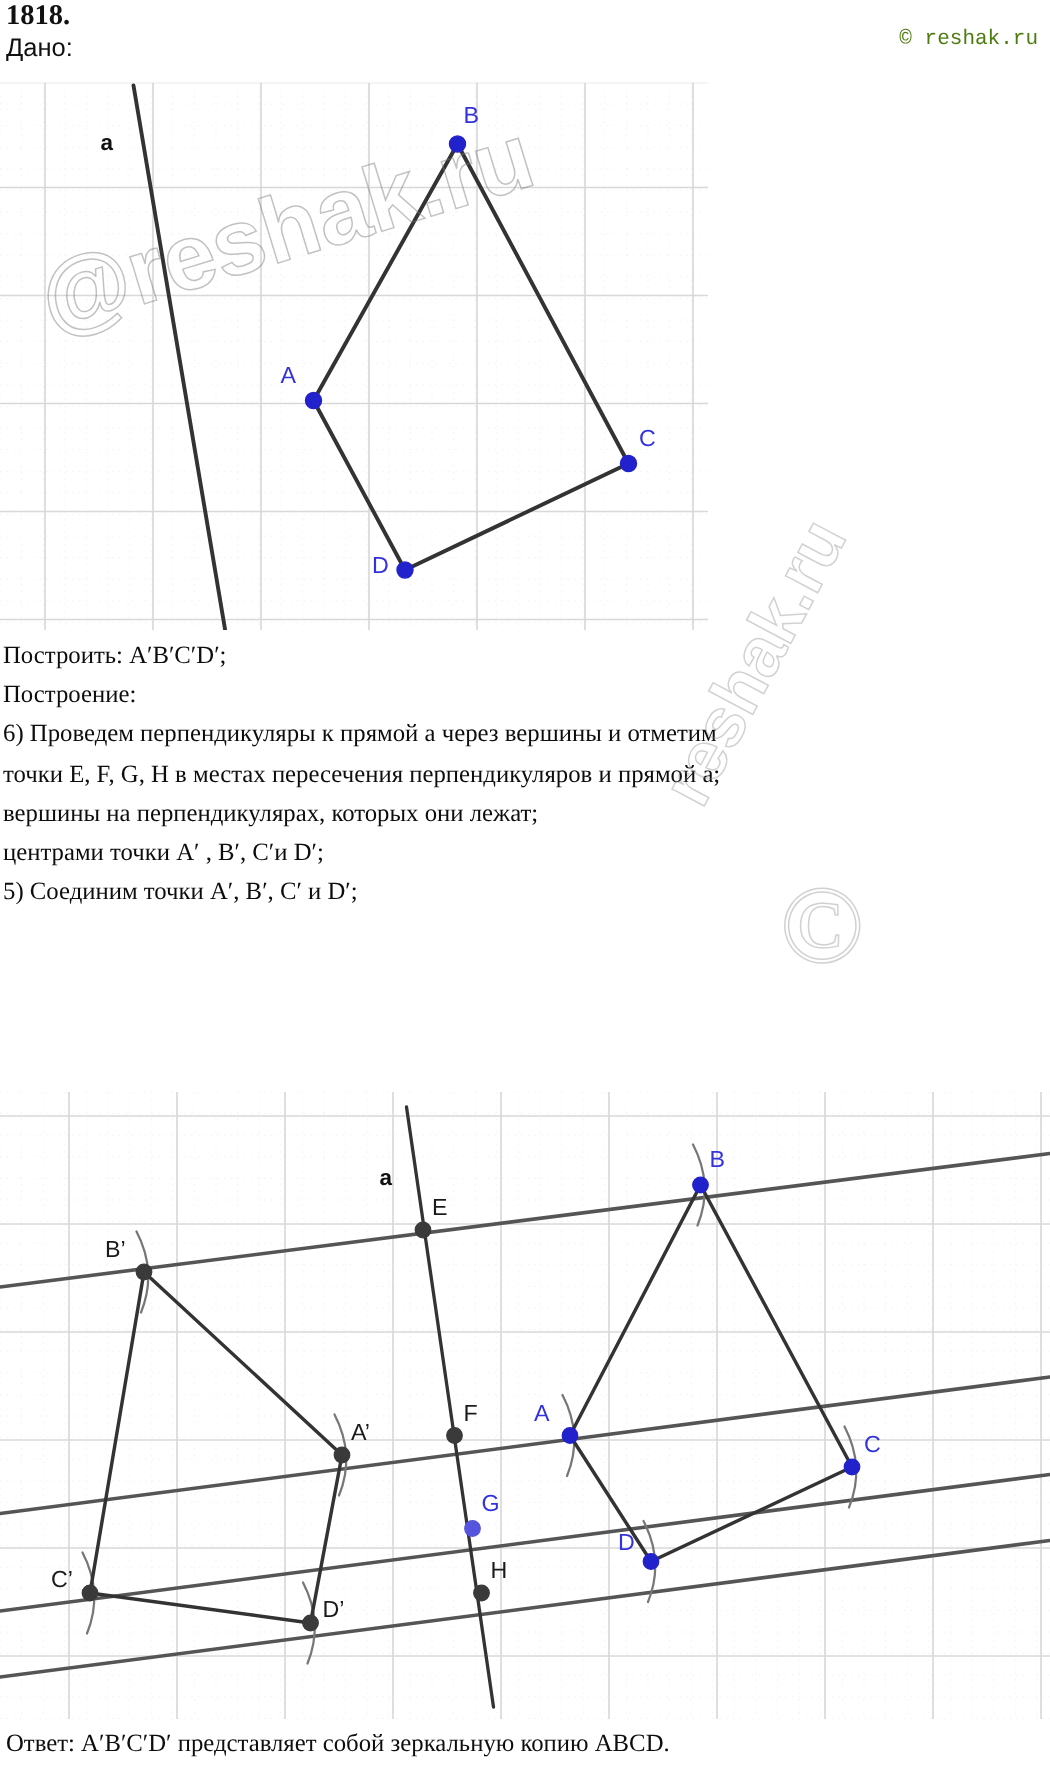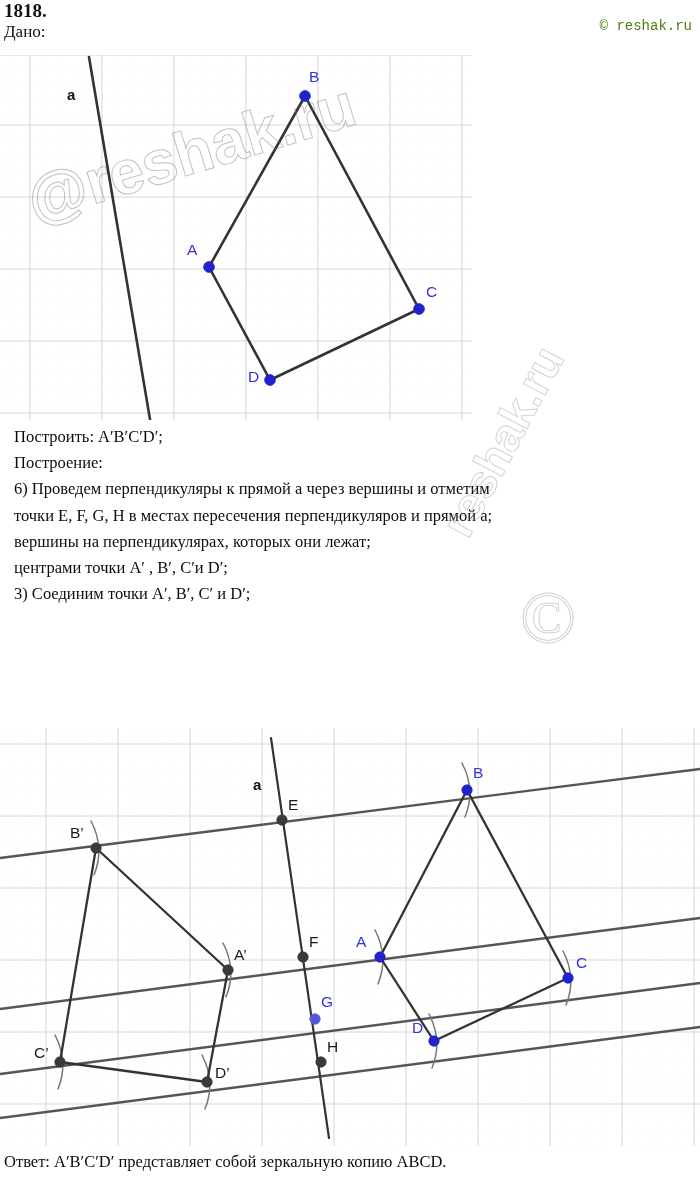--- a/index.html
+++ b/index.html
@@ -32,21 +32,21 @@
     right: 8px;
     top: 18px;
     font-family: Liberation Mono, monospace;
     font-size: 14px;
     color: #4d7c0f;
   }
   .given-label {
     position: absolute;
     left: 4px;
     top: 22px;
-    font-family: Liberation Serif, serif;
+    font-family: Liberation Sans, sans-serif;
     font-size: 17px;
   }
 
   
   .figure {
     position: absolute;
     overflow: hidden;
     background: #ffffff;
   }
   #figure-given {
@@ -67,21 +67,21 @@
   .text-block {
     position: absolute;
     left: 2px;
     top: 424px;
     width: 694px;
     font-family: "Liberation Serif", serif;
     font-size: 16.5px;
     line-height: 26.2px;
     color: #0d0d0d;
   }
-  .text-block .line { white-space: nowrap; margin-left: 12px; }
+  .text-block .line { white-space: nowrap; }
 
   .answer-line {
     position: absolute;
     left: 4px;
     top: 1152px;
     font-family: "Liberation Serif", serif;
     font-size: 16.5px;
     color: #0d0d0d;
     white-space: nowrap;
   }
@@ -225,21 +225,21 @@
     </svg>
 </div>
 
 <div class="text-block">
   <div class="line">Построить: A′B′C′D′;</div>
   <div class="line">Построение:</div>
   <div class="line">6) Проведем перпендикуляры к прямой a через вершины и отметим</div>
   <div class="line">точки E, F, G, H в местах пересечения перпендикуляров и прямой a;</div>
   <div class="line">вершины на перпендикулярах, которых они лежат;</div>
   <div class="line">центрами точки A′ , B′, C′и D′;</div>
-  <div class="line">3) Соединим точки A′, B′, C′ и D′;</div>
+  <div class="line">5) Соединим точки A′, B′, C′ и D′;</div>
 </div>
 
 <div class="figure" id="figure-construction">
   <svg id="svg-construction" width="700" height="418" viewBox="0 0 700 418">
       <line x1="0" y1="0" x2="0" y2="418" stroke="#ededed" stroke-width="0.6" stroke-dasharray="0.8 3.6"></line>
       <line x1="14.4" y1="0" x2="14.4" y2="418" stroke="#ededed" stroke-width="0.6" stroke-dasharray="0.8 3.6"></line>
       <line x1="28.8" y1="0" x2="28.8" y2="418" stroke="#ededed" stroke-width="0.6" stroke-dasharray="0.8 3.6"></line>
       <line x1="43.2" y1="0" x2="43.2" y2="418" stroke="#ededed" stroke-width="0.6" stroke-dasharray="0.8 3.6"></line>
       <line x1="57.6" y1="0" x2="57.6" y2="418" stroke="#ededed" stroke-width="0.6" stroke-dasharray="0.8 3.6"></line>
       <line x1="72" y1="0" x2="72" y2="418" stroke="#ededed" stroke-width="0.6" stroke-dasharray="0.8 3.6"></line>

